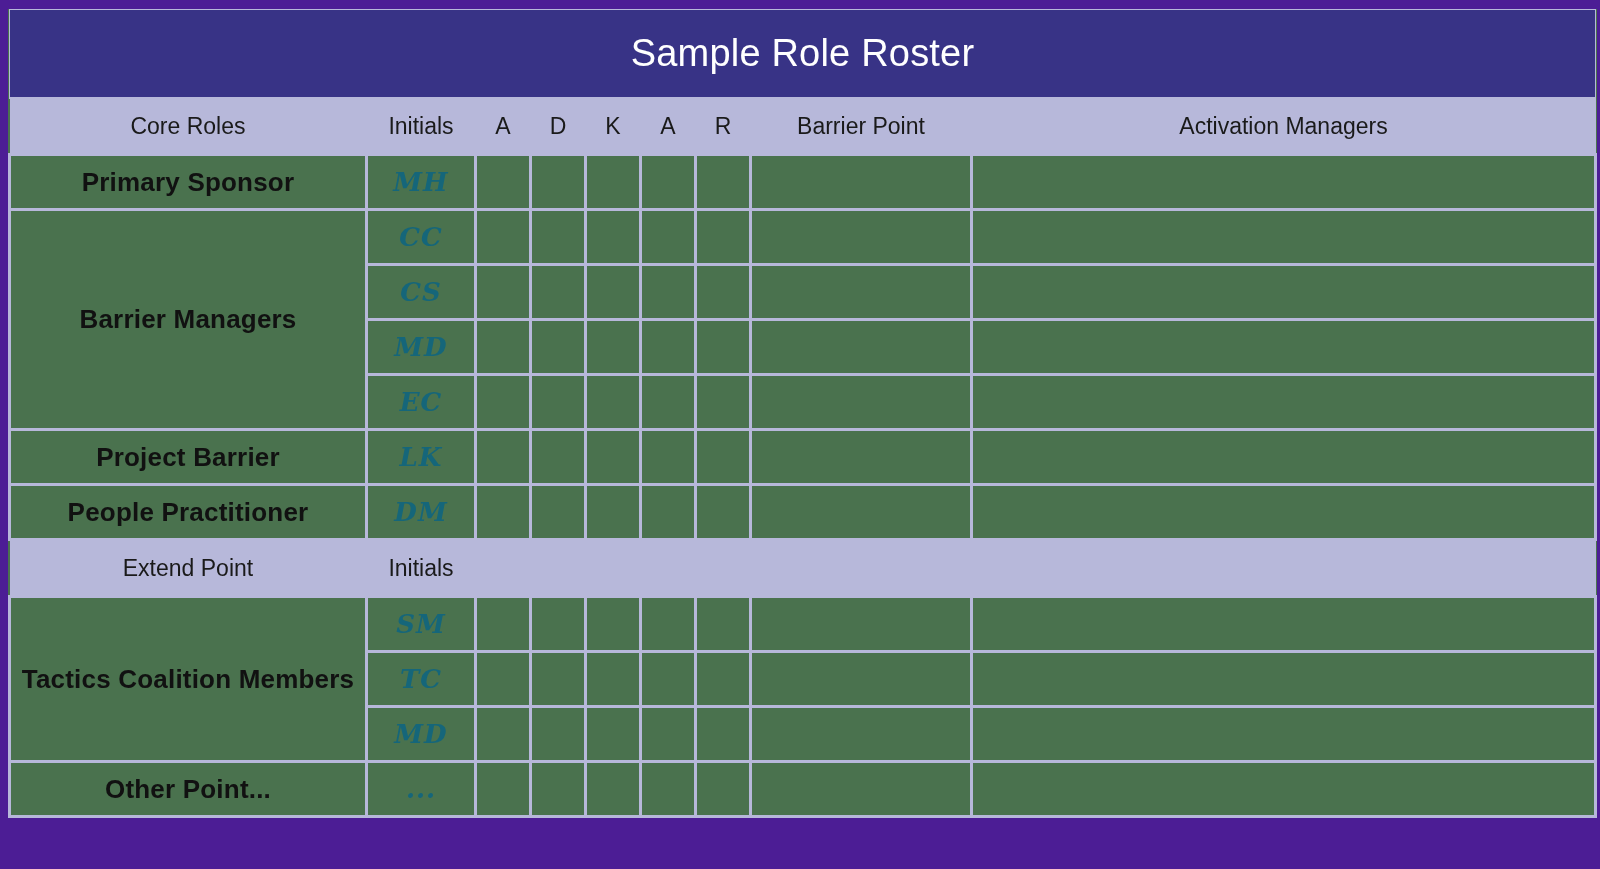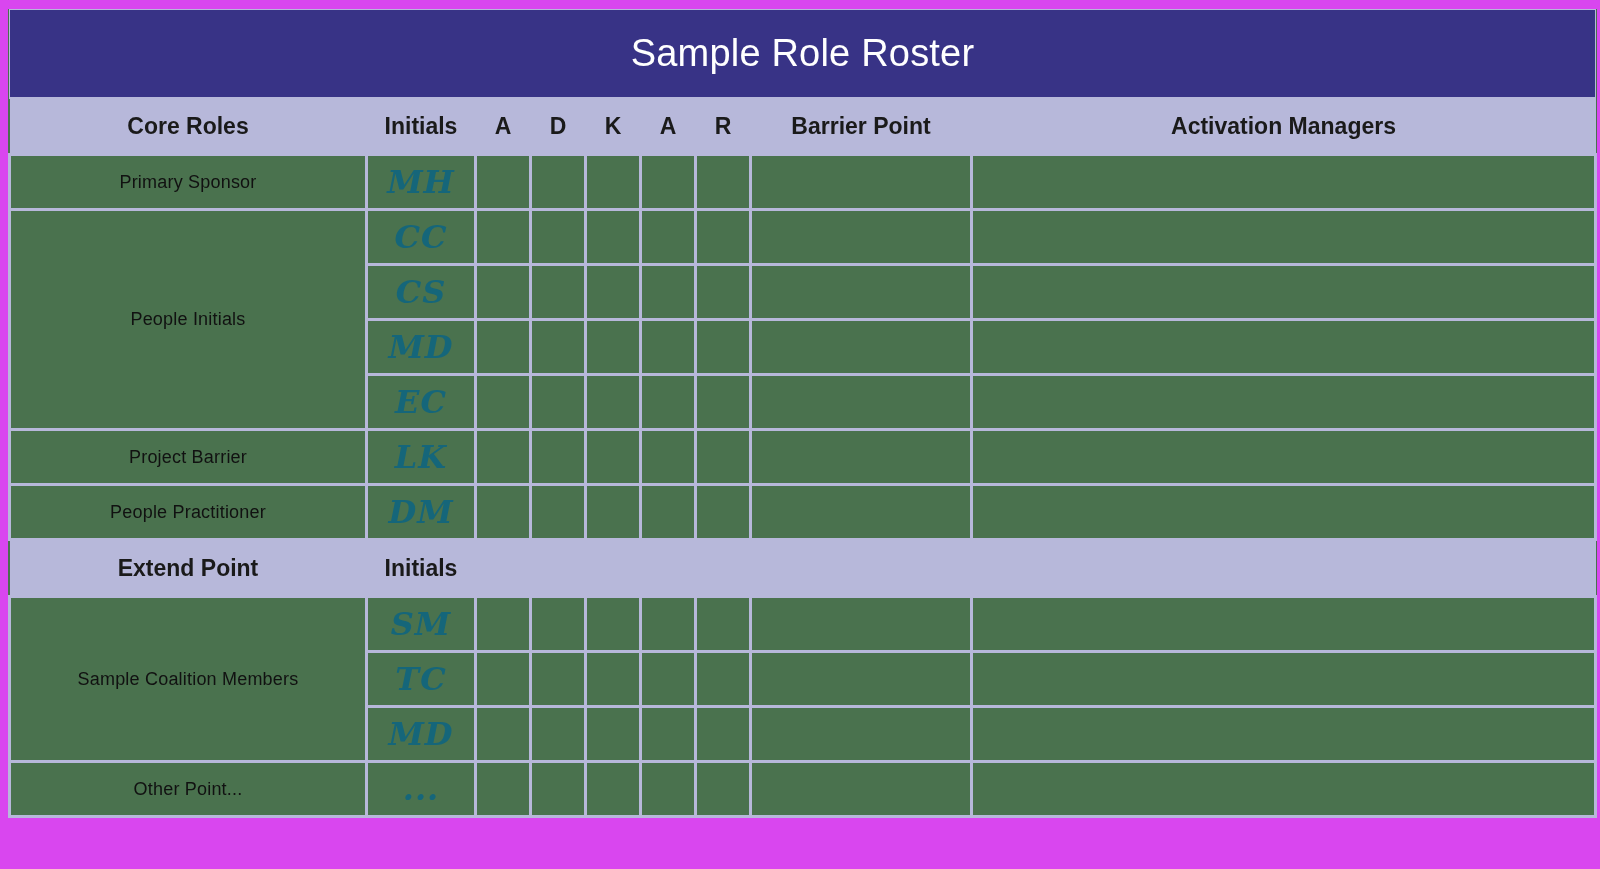--- a/index.html
+++ b/index.html
@@ -11,21 +11,21 @@
     width: 1600px;
     height: 869px;
     overflow: hidden;
     font-family: "Liberation Sans", sans-serif;
   }
 
   .page {
     position: relative;
     width: 1600px;
     height: 869px;
-    background: #d946ef;
+    background: #4c1d95;
     box-sizing: border-box;
     padding: 9px 8px 26px 8px;
   }
 
   .roster {
     width: 1584px;
     border-collapse: collapse;
     table-layout: fixed;
     background: #4a724e;
   }
@@ -45,45 +45,45 @@
   }
 
   
   .band td {
     background: #b7b8da;
     color: #1a1a1a;
     text-align: center;
     vertical-align: middle;
     height: 54px;
     font-size: 23px;
-    font-weight: 700;
+    font-weight: 400;
     border: 0;
     padding: 0;
   }
   .band td.empty-band { background: #b7b8da; }
 
   
   .roster td.cell {
     background: #4a724e;
     border: 3px solid #b7b8da;
     height: 52px;
     padding: 0;
     vertical-align: middle;
     text-align: center;
   }
 
   td.role {
-    font-size: 18px;
-    font-weight: normal;
+    font-size: 26px;
+    font-weight: bold;
     color: #111111;
     letter-spacing: 0.2px;
   }
 
   td.initials {
-    font-size: 32px;
+    font-size: 26px;
     font-weight: bold;
     font-style: italic;
     color: #15667a;
     font-family: "DejaVu Serif", serif;
     letter-spacing: 1px;
   }
 
   td.blank { }
 
   
@@ -133,21 +133,21 @@
         <td class="cell blank"></td>
         <td class="cell blank"></td>
         <td class="cell blank"></td>
         <td class="cell blank"></td>
         <td class="cell blank"></td>
         <td class="cell blank"></td>
         <td class="cell blank"></td>
       </tr>
 
       <tr>
-        <td class="cell role" rowspan="4">People Initials</td>
+        <td class="cell role" rowspan="4">Barrier Managers</td>
         <td class="cell initials">CC</td>
         <td class="cell blank"></td>
         <td class="cell blank"></td>
         <td class="cell blank"></td>
         <td class="cell blank"></td>
         <td class="cell blank"></td>
         <td class="cell blank"></td>
         <td class="cell blank"></td>
       </tr>
 
@@ -208,21 +208,21 @@
         <td class="cell blank"></td>
       </tr>
 
       <tr class="band">
         <td>Extend Point</td>
         <td>Initials</td>
         <td class="empty-band" colspan="7"></td>
       </tr>
 
       <tr>
-        <td class="cell role" rowspan="3">Sample Coalition Members</td>
+        <td class="cell role" rowspan="3">Tactics Coalition Members</td>
         <td class="cell initials">SM</td>
         <td class="cell blank"></td>
         <td class="cell blank"></td>
         <td class="cell blank"></td>
         <td class="cell blank"></td>
         <td class="cell blank"></td>
         <td class="cell blank"></td>
         <td class="cell blank"></td>
       </tr>
 

